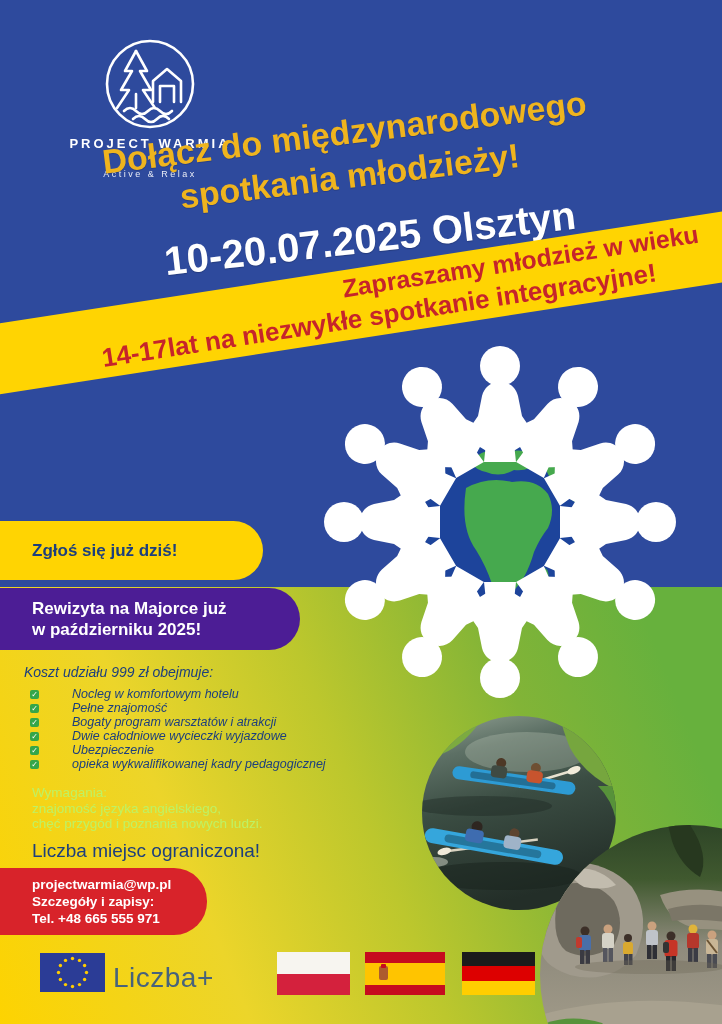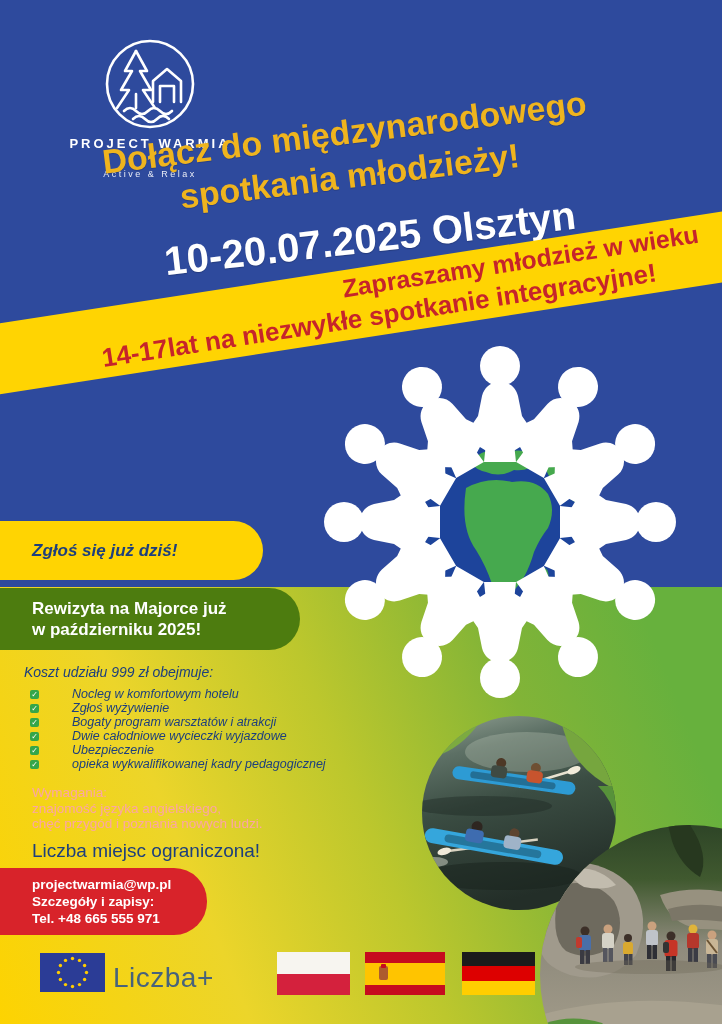--- a/index.html
+++ b/index.html
@@ -31,36 +31,36 @@
     transform:rotate(-8.8deg);display:flex;flex-direction:column;justify-content:center;}
   .band div{color:#c6242b;font-weight:700;white-space:nowrap;}
   .band-l1{font-size:25px;line-height:31px;text-align:center;padding-left:330px;}
   .band-l2{font-size:26px;line-height:33px;text-align:center;padding-left:34px;}
 
   
   .globe{position:absolute;left:290px;top:312px;}
 
   
   .ribbon{position:absolute;left:0;display:flex;flex-direction:column;justify-content:center;}
-  .cta-box{top:521px;width:263px;height:59px;background:#ffd402;border-radius:0 30px 30px 0;font-style:italic;}
+  .cta-box{top:521px;width:263px;height:59px;background:#ffd402;border-radius:0 30px 30px 0;}
   .cta-box span{padding-left:32px;font-size:17px;font-weight:700;color:#1d3f7d;}
-  .revisit-box{top:588px;width:300px;height:62px;background:#4d7c0f;border-radius:0 31px 31px 0;}
+  .revisit-box{top:588px;width:300px;height:62px;background:#4c1d95;border-radius:0 31px 31px 0;}
   .revisit-box div{padding-left:32px;font-size:17px;font-weight:700;color:#fff;line-height:21px;}
   .contact-box{top:868px;width:207px;height:67px;background:#d8232a;border-radius:0 33px 33px 0;}
   .contact-box div{padding-left:32px;font-size:13.5px;font-weight:700;color:#fff;line-height:17px;}
 
   
   .cost-heading{position:absolute;left:24px;top:664px;font-size:14px;font-style:italic;color:#1d3f7d;}
   .includes{position:absolute;left:30px;top:687px;}
   .inc-row{display:flex;align-items:center;height:14px;margin-bottom:0;}
   .cb{width:9px;height:9px;background:#35a649;border-radius:2px;color:#fff;font-size:8px;line-height:9px;
     text-align:center;margin-right:5px;flex:0 0 9px;}
   .inc-row span.txt{font-size:12.5px;font-style:italic;color:#1d3f7d;white-space:nowrap;margin-left:28px;}
 
-  .reqs{position:absolute;left:32px;top:785px;font-size:13.5px;color:#fca5a5;line-height:15.5px;}
+  .reqs{position:absolute;left:32px;top:785px;font-size:13.5px;color:#bef264;line-height:15.5px;}
   .limited{position:absolute;left:32px;top:840px;font-size:19px;color:#1d3f7d;}
 
   
   .photo{position:absolute;border-radius:50%;overflow:hidden;}
   .photo.kayak{left:422px;top:716px;width:194px;height:194px;}
   .photo.rocks{left:540px;top:825px;width:300px;height:300px;}
   .photo svg{display:block;}
 
   
   .flags{position:absolute;left:0;top:0;}
@@ -147,21 +147,21 @@
   </div>
 
   <div class="cost-heading">Koszt udziału 999 zł obejmuje:</div>
   <div class="includes">
     <div class="inc-row">
       <span class="cb">✓</span>
       <span class="txt">Nocleg w komfortowym hotelu</span>
       </div>
     <div class="inc-row">
       <span class="cb">✓</span>
-      <span class="txt">Zgłoś wyżywienie</span>
+      <span class="txt">Pełne znajomość</span>
       </div>
     <div class="inc-row">
       <span class="cb">✓</span>
       <span class="txt">Bogaty program warsztatów i atrakcji</span>
       </div>
     <div class="inc-row">
       <span class="cb">✓</span>
       <span class="txt">Dwie całodniowe wycieczki wyjazdowe</span>
       </div>
     <div class="inc-row">

